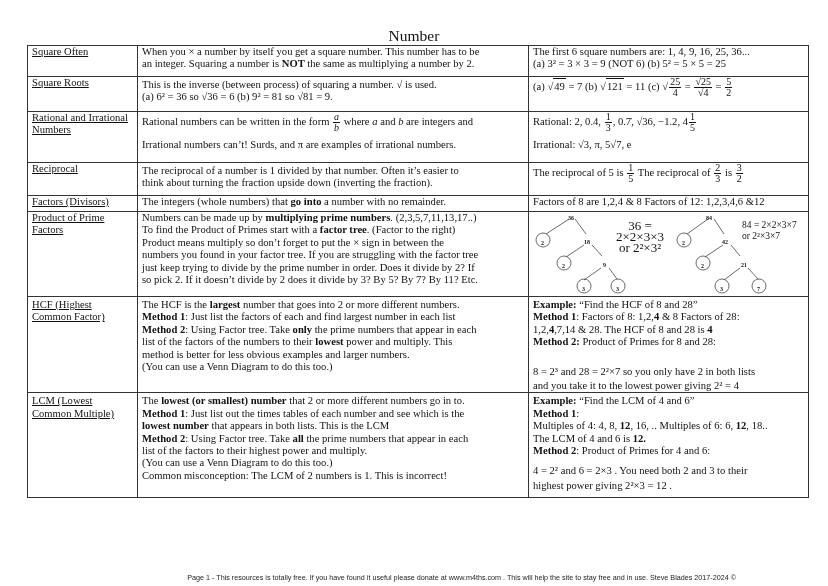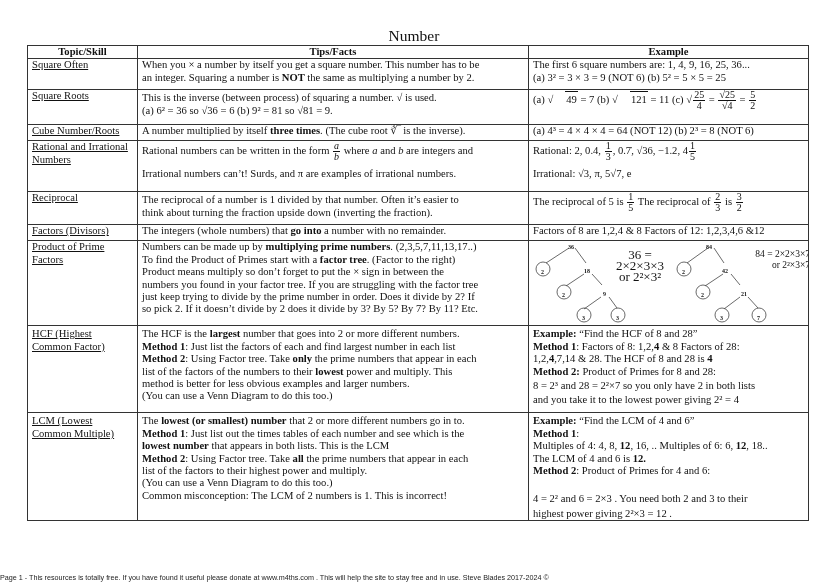--- a/index.html
+++ b/index.html
@@ -12,46 +12,41 @@
   table.sheet td, table.sheet th { border:1px solid #333; padding:0 4px; vertical-align:top; overflow:hidden; }
   table.sheet th { font-weight:bold; text-align:center; height:12px; }
   col.c1 { width:110px; } col.c2 { width:391px; } col.c3 { width:280px; }
   .topic { text-decoration:underline; }
   td.mid { vertical-align:middle; }
   b { font-weight:bold; }
   .frac { display:inline-block; vertical-align:middle; text-align:center; line-height:10px; font-size:10px; margin:0 1px; }
   .frac > span { display:block; }
   .frac > span.num { border-bottom:1px solid #111; padding:0 1px; }
   .root { display:inline-block; }
-  .root .rad { border-top:1px solid #111; padding:2px 1px;margin-left:12px; }
+  .root .rad { border-top:1px solid #111; padding:2px 1px; }
   .ital { font-style:italic; }
   .tree { position:relative; height:84px; }
   .tree svg { position:absolute; left:0; top:0; }
-  .footer { position:absolute; left:0; width:736px; top:573px; text-align:left;
+  .footer { position:absolute; left:0; width:736px; top:573px; text-align:right;
             font-family:"Liberation Sans", "DejaVu Sans", sans-serif; font-size:7.2px; color:#222; }
   .line { display:block; }
   .pad-top { padding-top:2px !important; }
 </style>
 </head>
 <body>
 
 <div class="title">Number</div>
 
 <table class="sheet">
   <colgroup>
       <col class="c1">
       <col class="c2">
       <col class="c3">
     </colgroup>
   <tbody>
-      <tr>
-    <th>Topic/Skill</th>
-    <th>Tips/Facts</th>
-    <th>Example</th>
-  </tr>
 
 
   <tr style="height:31px">
     <td><span class="topic">Square Often</span></td>
     <td>
       <span class="line">When you × a number by itself you get a square number. This number has to be</span>
       <span class="line"><span>an integer. Squaring a number is </span><b>NOT</b><span> the same as multiplying a number by 2.</span></span>
     </td>
     <td>
       <span class="line">The first 6 square numbers are: 1, 4, 9, 16, 25, 36...</span>
@@ -63,25 +58,20 @@
     <td><span class="topic">Square Roots</span></td>
     <td class="pad-top">
       <span class="line"><span>This is the inverse (between process) of squaring a number.  </span><span>√</span><span>  is used.</span></span>
       <span class="line">(a) 6² = 36     so   √36 = 6        (b) 9² = 81     so   √81 = 9.</span>
     </td>
     <td class="mid">
       <span>(a) </span>√<span class="root"><span class="rad">49</span></span><span> = 7  (b) </span>√<span class="root"><span class="rad">121</span></span><span> = 11  (c) </span>√<span class="frac"><span class="num">25</span><span>4</span></span> = <span class="frac"><span class="num">√25</span><span>√4</span></span> = <span class="frac"><span class="num">5</span><span>2</span></span>
     </td>
   </tr>
 
-  <tr style="height:16px">
-    <td class="mid"><span class="topic">Cube Number/Roots</span></td>
-    <td class="mid"><span>A number multiplied by itself </span><b>three times</b><span>. (The cube root ∛‾  is the inverse).</span></td>
-    <td class="mid">(a) 4³ = 4 × 4 × 4 = 64  (NOT 12)    (b) 2³ = 8  (NOT 6)</td>
-  </tr>
 
 
   <tr style="height:51px">
     <td><span class="topic">Rational and Irrational Numbers</span></td>
     <td class="mid">
       <span class="line" style="margin-bottom:6px"><span>Rational numbers can be written in the form </span><span class="frac ital"><span class="num">a</span><span>b</span></span><span> where </span><i>a</i><span> and </span><i>b</i><span> are integers and</span></span>
       <span class="line">Irrational numbers can’t! Surds, and  π are examples of irrational numbers.</span>
     </td>
     <td class="mid">
       <span class="line" style="margin-bottom:6px"><span>Rational:  2,  0.4, </span><span class="frac"><span class="num">1</span><span>3</span></span><span>,  0.7̇,  √36,  −1.2,  4</span><span class="frac"><span class="num">1</span><span>5</span></span></span>
@@ -156,21 +146,21 @@
           <span style="position:absolute;left:212px;top:47px">21</span>
           <span style="position:absolute;left:153px;top:25px">2</span>
           <span style="position:absolute;left:172px;top:48px">2</span>
           <span style="position:absolute;left:191px;top:71px">3</span>
           <span style="position:absolute;left:228px;top:71px">7</span>
         </div>
         <div style="position:absolute;left:76px;top:8px;font-size:13px;line-height:11px;text-align:center;width:70px">
           <span class="line">36 = 2×2×3×3</span>
           <span class="line">or 2²×3²</span>
         </div>
-        <div style="position:absolute;left:213px;top:8px;font-size:9.5px;line-height:11px;text-align:right;width:68px">
+        <div style="position:absolute;left:213px;top:8px;font-size:9.5px;line-height:11px;text-align:left;width:68px">
           <span class="line">84 = 2×2×3×7</span>
           <span class="line">or 2²×3×7</span>
         </div>
       </div>
     </td>
   </tr>
 
   <tr style="height:87px">
     <td class="pad-top"><span class="topic">HCF (Highest Common Factor)</span></td>
     <td class="pad-top">
@@ -179,21 +169,21 @@
       <span class="line"><b>Method 2</b><span>: Using Factor tree. Take </span><b>only</b><span> the prime numbers that appear in each</span></span>
       <span class="line"><span>list of the factors of the numbers to their </span><b>lowest</b><span> power and multiply. This</span></span>
       <span class="line">method is better for less obvious examples and larger numbers.</span>
       <span class="line">(You can use a Venn Diagram to do this too.)</span>
     </td>
     <td class="pad-top">
       <span class="line"><b>Example:</b><span> “Find the HCF of 8 and 28”</span></span>
       <span class="line"><b>Method 1</b><span>: Factors of 8: 1,2,</span><b>4</b><span> &amp; 8    Factors of 28:</span></span>
       <span class="line"><span>1,2,</span><b>4</b><span>,7,14 &amp; 28. The HCF of 8 and 28 is </span><b>4</b></span>
       <span class="line"><b>Method 2:</b><span> Product of Primes for 8 and 28:</span></span>
-      <span class="line" style="margin-top:2px">8 = 2³ and  28 = 2²×7 so you only have 2 in both lists</span>
+      <span class="line" style="margin-top:17px">8 = 2³ and  28 = 2²×7 so you only have 2 in both lists</span>
       <span class="line" style="margin-top:2px">and you take it to the lowest power giving 2² = 4</span>
     </td>
   </tr>
 
   <tr style="height:105px">
     <td class="pad-top"><span class="topic">LCM (Lowest Common Multiple)</span></td>
     <td class="pad-top">
       <span class="line"><span>The </span><b>lowest (or smallest) number</b><span> that 2 or more different numbers go in to.</span></span>
       <span class="line"><b>Method 1</b><span>: Just list out the times tables of each number and see which is the</span></span>
       <span class="line"><b>lowest number</b><span> that appears in both lists. This is the LCM</span></span>
@@ -201,20 +191,20 @@
       <span class="line">list of the factors to their highest power and multiply.</span>
       <span class="line">(You can use a Venn Diagram to do this too.)</span>
       <span class="line">Common misconception: The LCM of 2 numbers is 1. This is incorrect!</span>
     </td>
     <td class="pad-top">
       <span class="line"><b>Example:</b><span>  “Find the LCM of 4 and 6”</span></span>
       <span class="line"><b>Method 1</b><span>:</span></span>
       <span class="line"><span>Multiples of 4: 4, 8, </span><b>12</b><span>, 16, .. Multiples of 6: 6, </span><b>12</b><span>, 18..</span></span>
       <span class="line"><span>The LCM of 4 and 6 is </span><b>12.</b></span>
       <span class="line"><b>Method 2</b><span>: Product of Primes for 4 and 6:</span></span>
-      <span class="line" style="margin-top:16px"> 4 = 2²  and  6 = 2×3 . You need both 2 and 3 to their</span>
+      <span class="line" style="margin-top:8px"> 4 = 2²  and  6 = 2×3 . You need both 2 and 3 to their</span>
       <span class="line" style="margin-top:2px">highest power giving  2²×3 = 12 .</span>
     </td>
   </tr>
 </tbody>
   </table>
 
 <div class="footer">Page 1  -  This resources is totally free. If you have found it useful please donate at www.m4ths.com . This will help the site to stay free and in use. Steve Blades 2017-2024 ©</div>
 
 </body></html>

